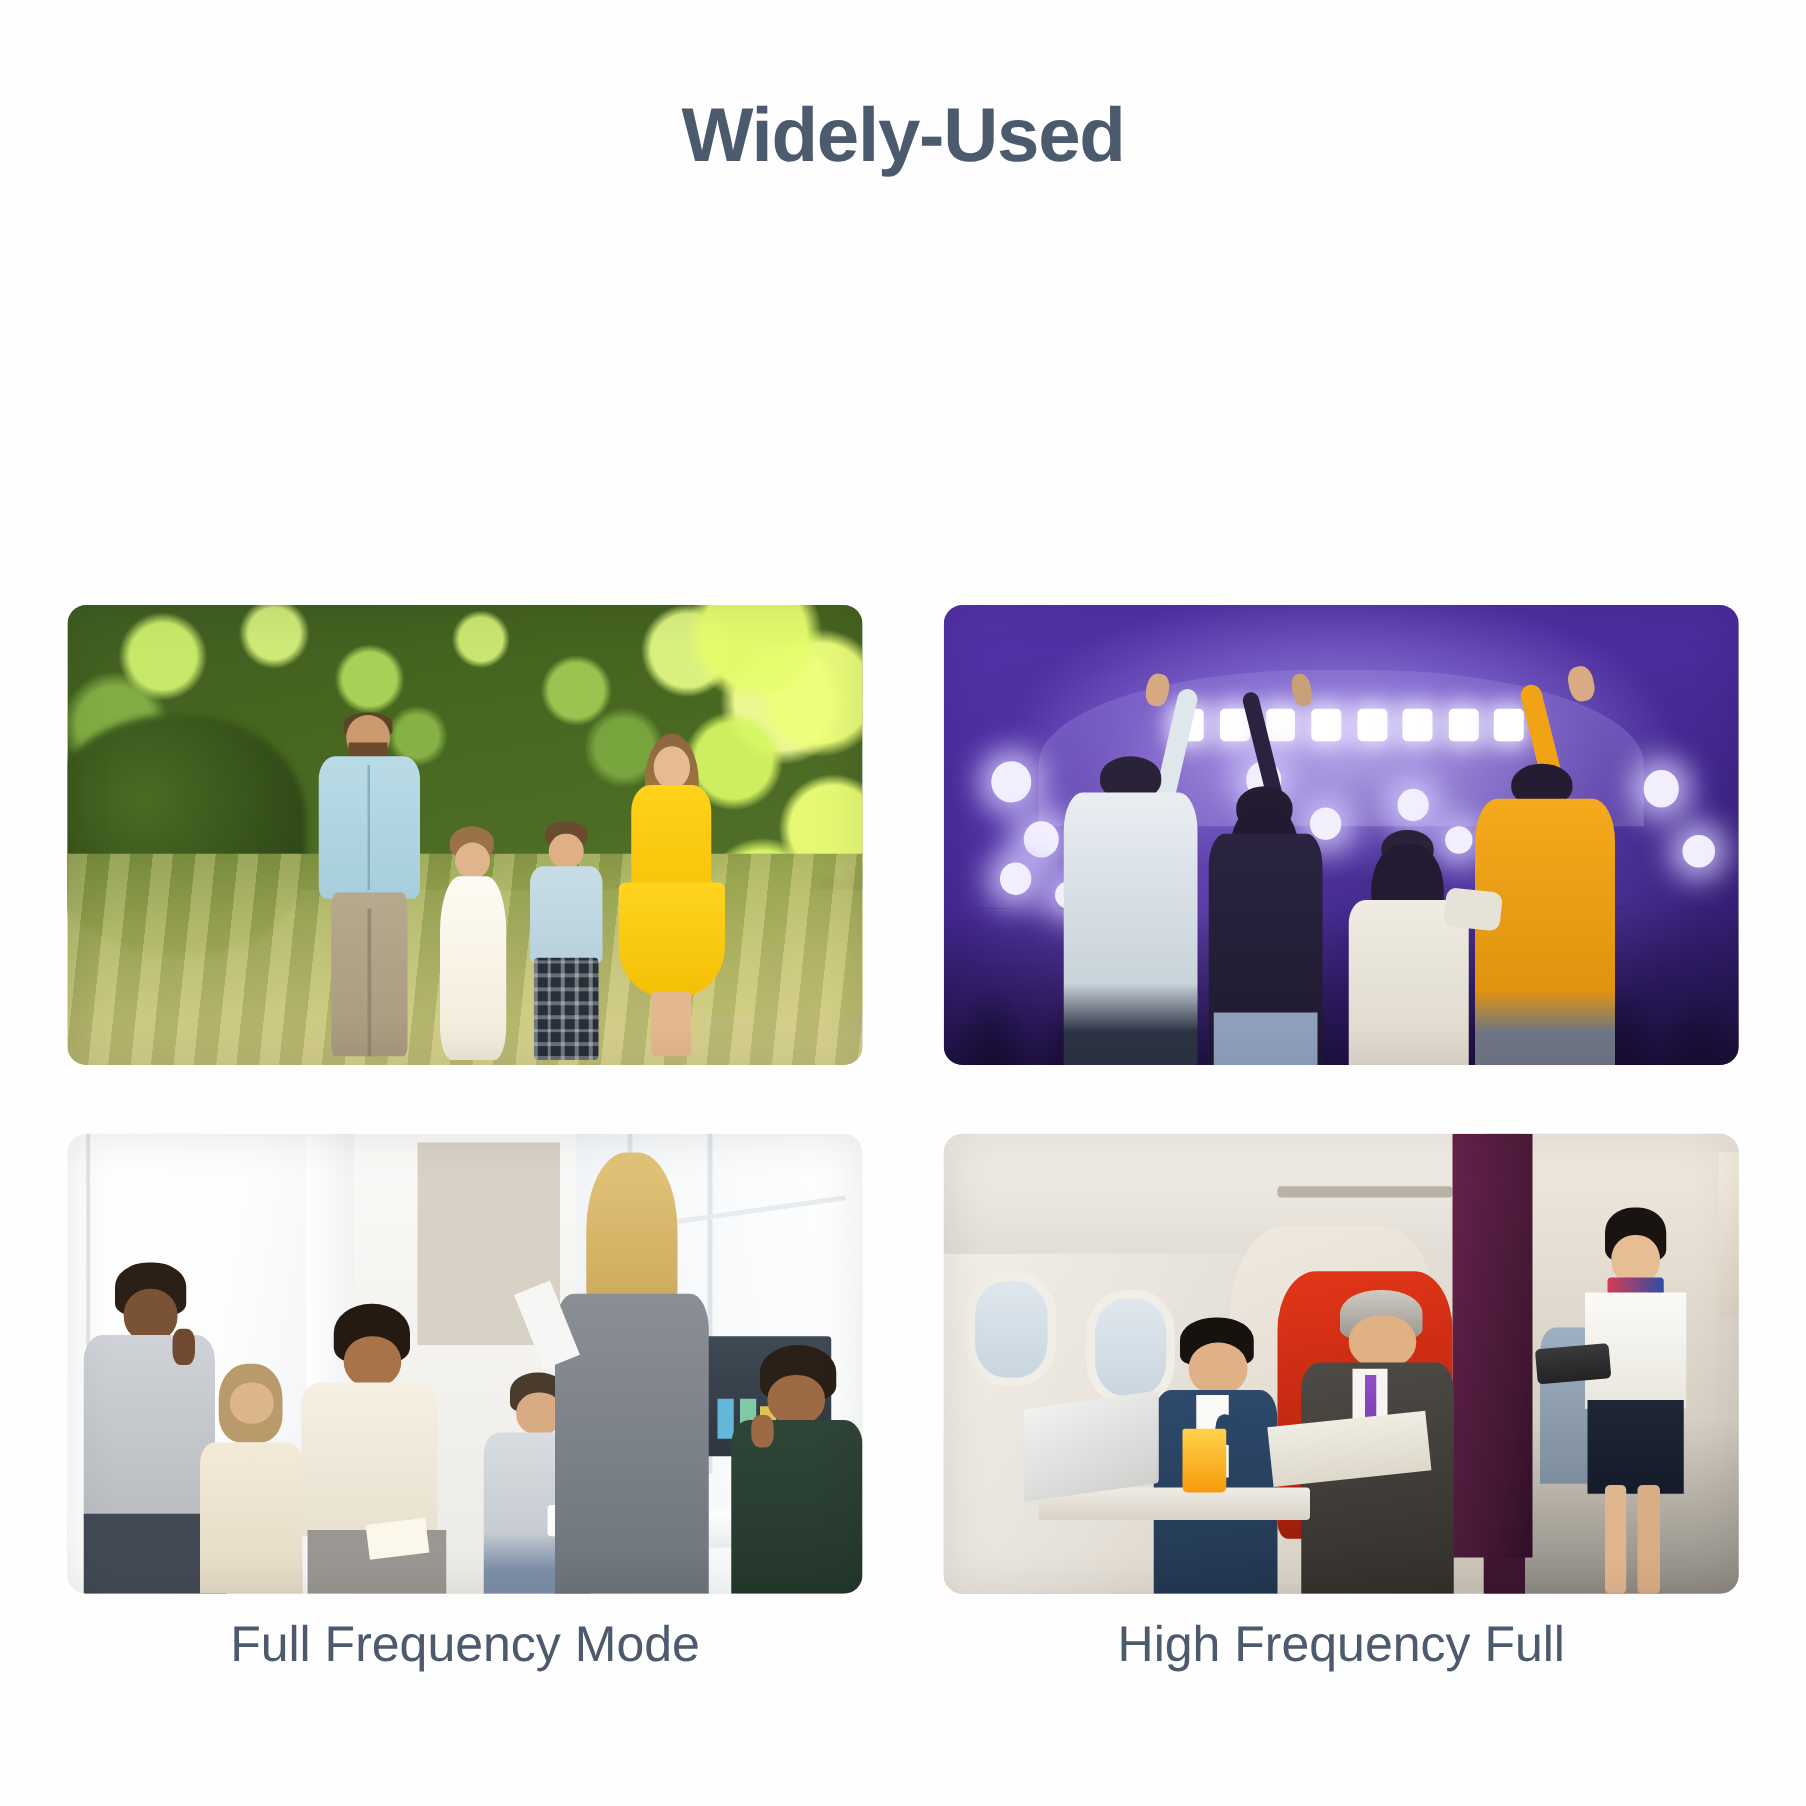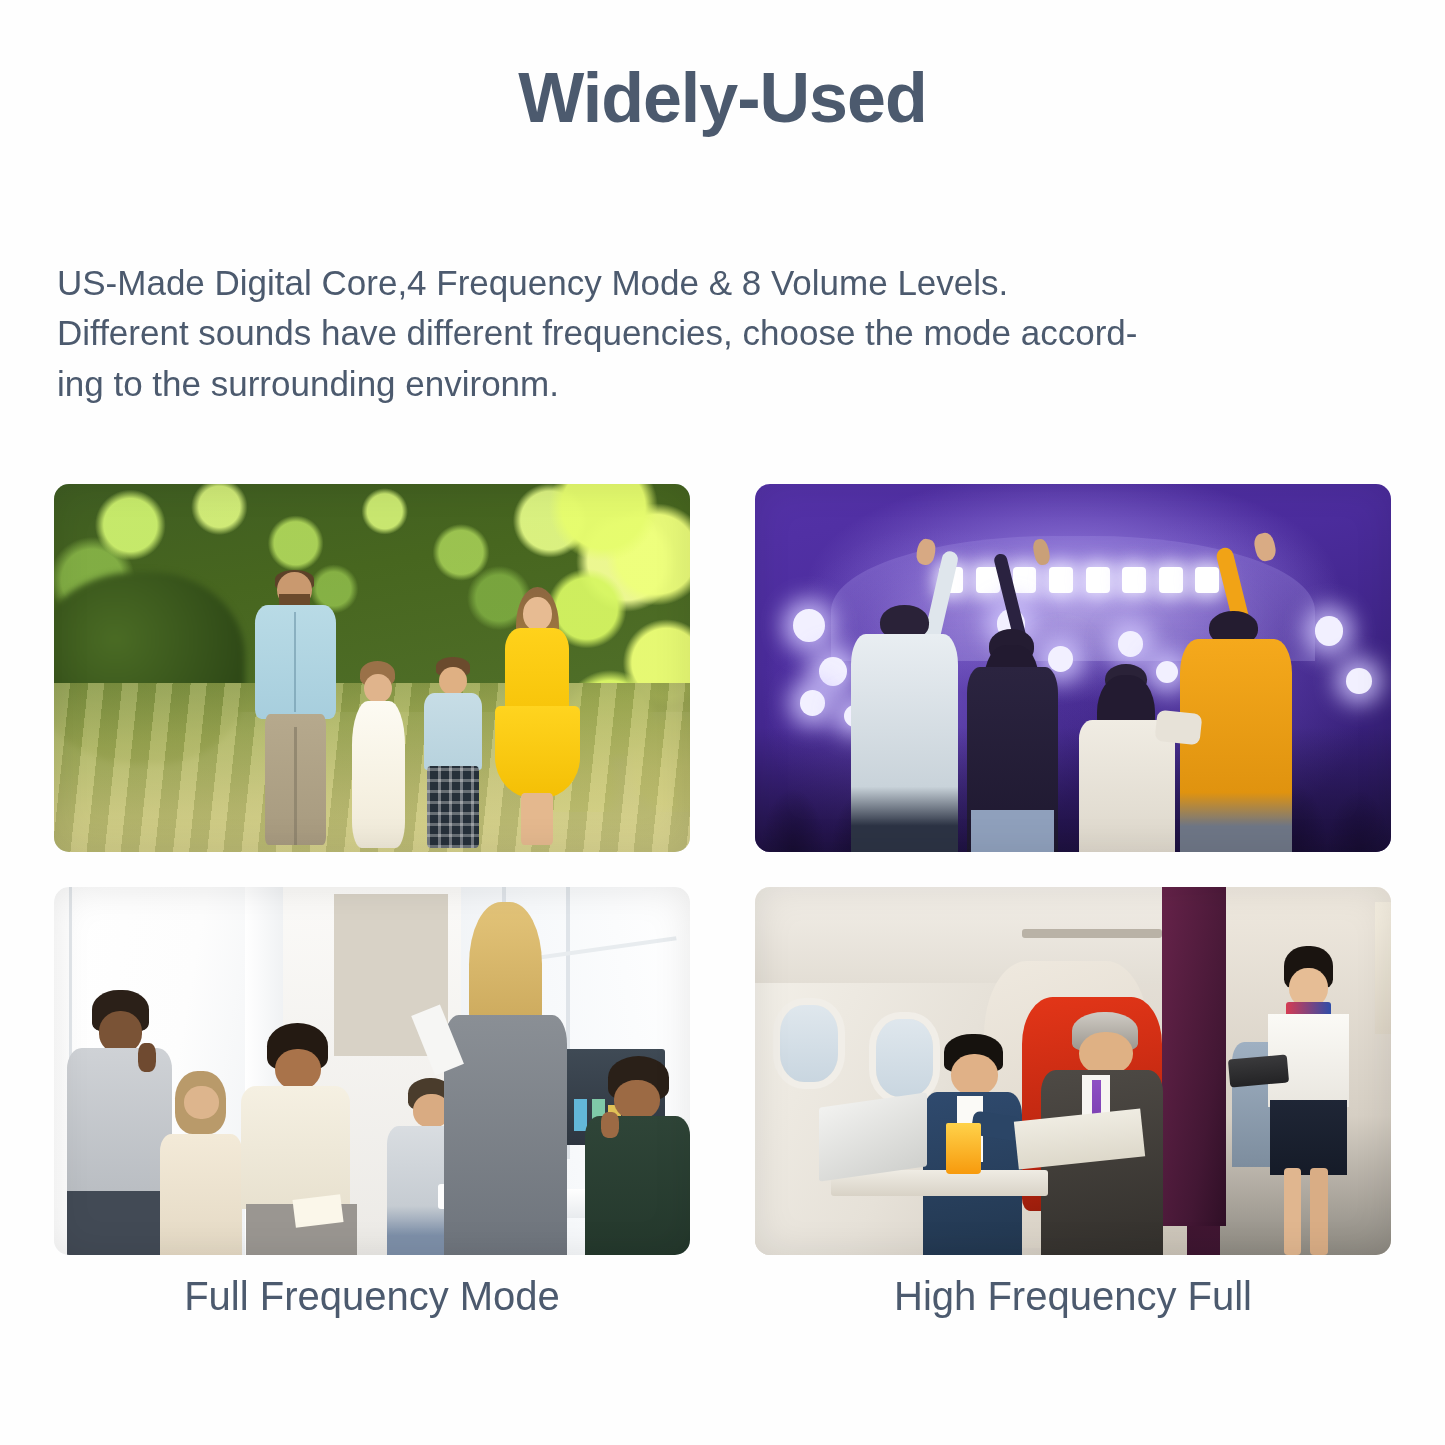--- a/index.html
+++ b/index.html
@@ -17,25 +17,25 @@
 
   .page {
     position: absolute;
     inset: 0;
     background: #fefefe;
   }
 
   
   .hero-title {
     position: absolute;
-    top: 62px;
+    top: 76px;
     left: 0;
     width: 1445px;
     text-align: center;
-    font-size: 70px;
+    font-size: 61px;
     font-weight: 700;
     letter-spacing: -1px;
     color: #4c5a6e;
     line-height: 1.05;
   }
 
   
   .intro-copy {
     position: absolute;
     top: 258px;
@@ -54,21 +54,21 @@
     top: 484px;
     left: 54px;
     width: 1337px;
     display: grid;
     grid-template-columns: 636px 636px;
     grid-template-rows: auto auto;
     column-gap: 65px;
     row-gap: 0px;
   }
   .scene-cell { width: 636px; }
-  .scene-cell.row2 { margin-top: 35px; }
+  .scene-cell.row2 { margin-top: 55px; }
 
   .scene-photo {
     position: relative;
     width: 636px;
     height: 368px;
     border-radius: 15px;
     overflow: hidden;
     background: #cfd6dc;
   }
   .scene-caption {
@@ -446,23 +446,20 @@
     border-radius: 15px;
   }
 </style>
 </head>
 <body>
 
 <div class="page">
 
   <div class="hero-title">Widely-Used</div>
 
-  <div class="intro-copy">US-Made  Digital Core,4 Frequency Mode &amp;  8 Volume Levels.
-Different sounds have different  frequencies, choose the mode accord-
-ing to the surrounding environm.</div>
 
   <div class="scene-grid">
 
     <div class="scene-cell">
       <div class="scene-photo ph-park">
         <div class="sky-canopy"></div>
         <div class="shrub-l"></div>
         <div class="leaf-cluster"></div>
         <div class="meadow"></div>
 

